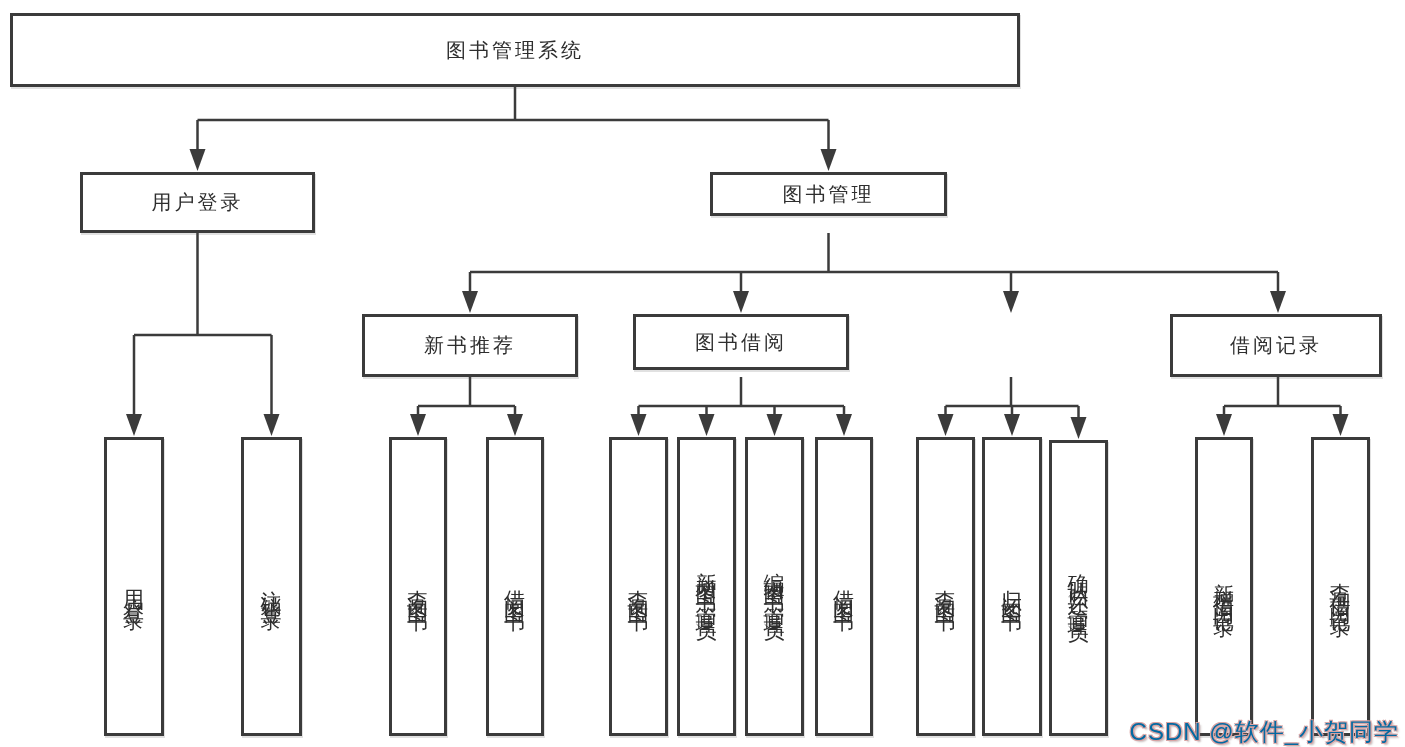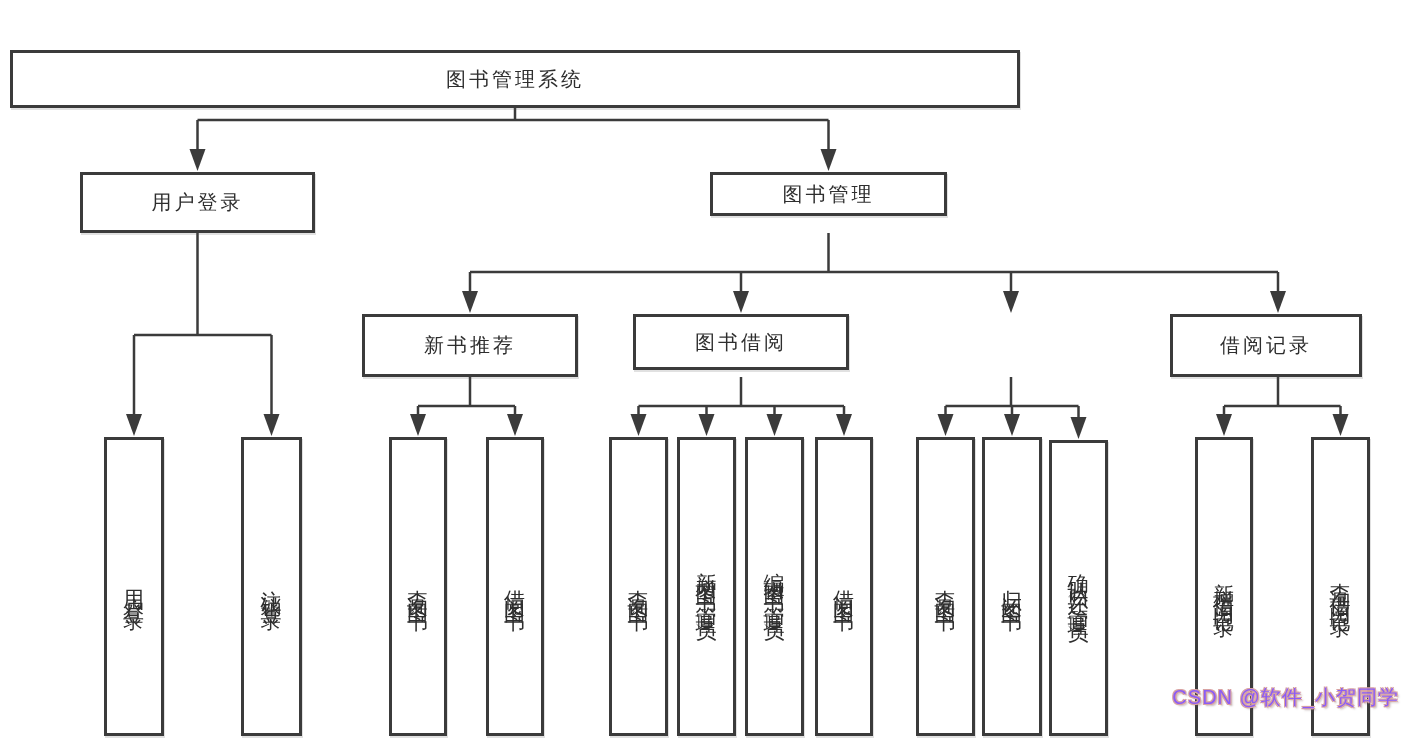--- a/index.html
+++ b/index.html
@@ -29,25 +29,25 @@
   .vbox > span {
     writing-mode: vertical-rl;
     text-orientation: mixed;
     font-size: 21px;
     letter-spacing: 7px;
     line-height: 1;
   }
   #watermark {
     position: absolute;
     right: 6px;
-    top: 684px;
+    top: 716px;
     z-index: 2;
-    font-size: 20px;
+    font-size: 24px;
     letter-spacing: 1px;
-    color: #8b5cf6;
+    color: #0369a1;
     text-shadow:
       1px 1px 0 #d8a3a3, -1px -1px 0 #d8a3a3,
       1px -1px 0 #d8a3a3, -1px 1px 0 #d8a3a3,
       2px 2px 2px rgba(120,90,90,0.45);
     white-space: nowrap;
   }
 </style>
 </head>
 <body>
 
@@ -112,28 +112,28 @@
       <polygon points="766.5,414 782.5,414 774.5,436"></polygon>
       <polygon points="836,414 852,414 844,436"></polygon>
       <polygon points="937.5,414 953.5,414 945.5,436"></polygon>
       <polygon points="1004,414 1020,414 1012,436"></polygon>
       <polygon points="1070.5,417 1086.5,417 1078.5,439"></polygon>
       <polygon points="1216,414 1232,414 1224,436"></polygon>
       <polygon points="1332.5,414 1348.5,414 1340.5,436"></polygon>
     </g>
   </svg>
 
-  <div class="hbox" style="left:10px; top:13px; width:1010px; height:58px;margin-top:37px;">图书管理系统</div>
+  <div class="hbox" style="left:10px; top:13px; width:1010px; height:74px;">图书管理系统</div>
 
   <div class="hbox" style="left:80px; top:172px; width:235px; height:61px;">用户登录</div>
   <div class="hbox" style="left:710px; top:172px; width:237px; height:44px;">图书管理</div>
 
   <div class="hbox" style="left:362px; top:314px; width:216px; height:63px;text-align:center;">新书推荐</div>
   <div class="hbox" style="left:633px; top:314px; width:216px; height:56px;">图书借阅</div>
-  <div class="hbox" style="left:1170px; top:314px; width:192px; height:63px;">借阅记录</div>
+  <div class="hbox" style="left:1170px; top:314px; width:212px; height:63px;">借阅记录</div>
 
   <div class="vbox" style="left:104px; top:437px; width:60px; height:299px;">
     <span>用户登录</span>
   </div>
   <div class="vbox" style="left:241px; top:437px; width:61px; height:299px;">
     <span>注销登录</span>
   </div>
 
   <div class="vbox" style="left:389px; top:437px; width:58px; height:299px;">
     <span>查询图书</span>

